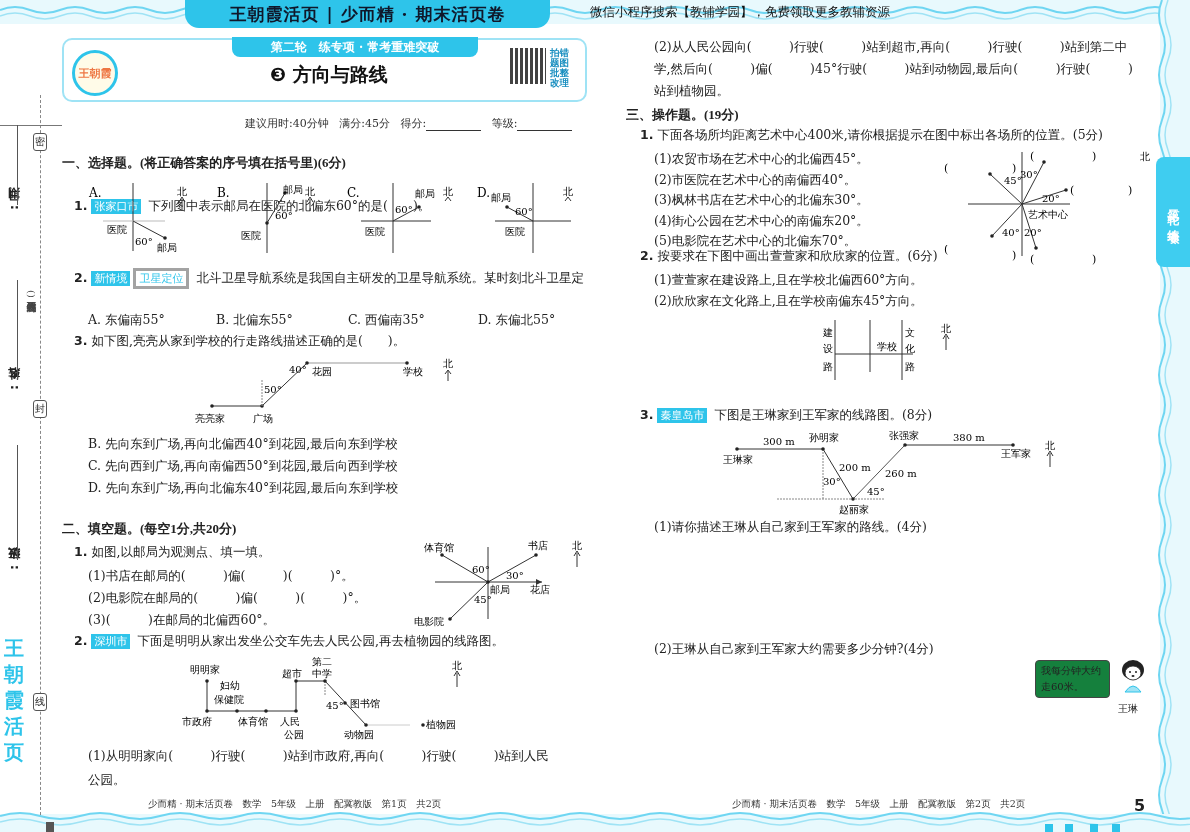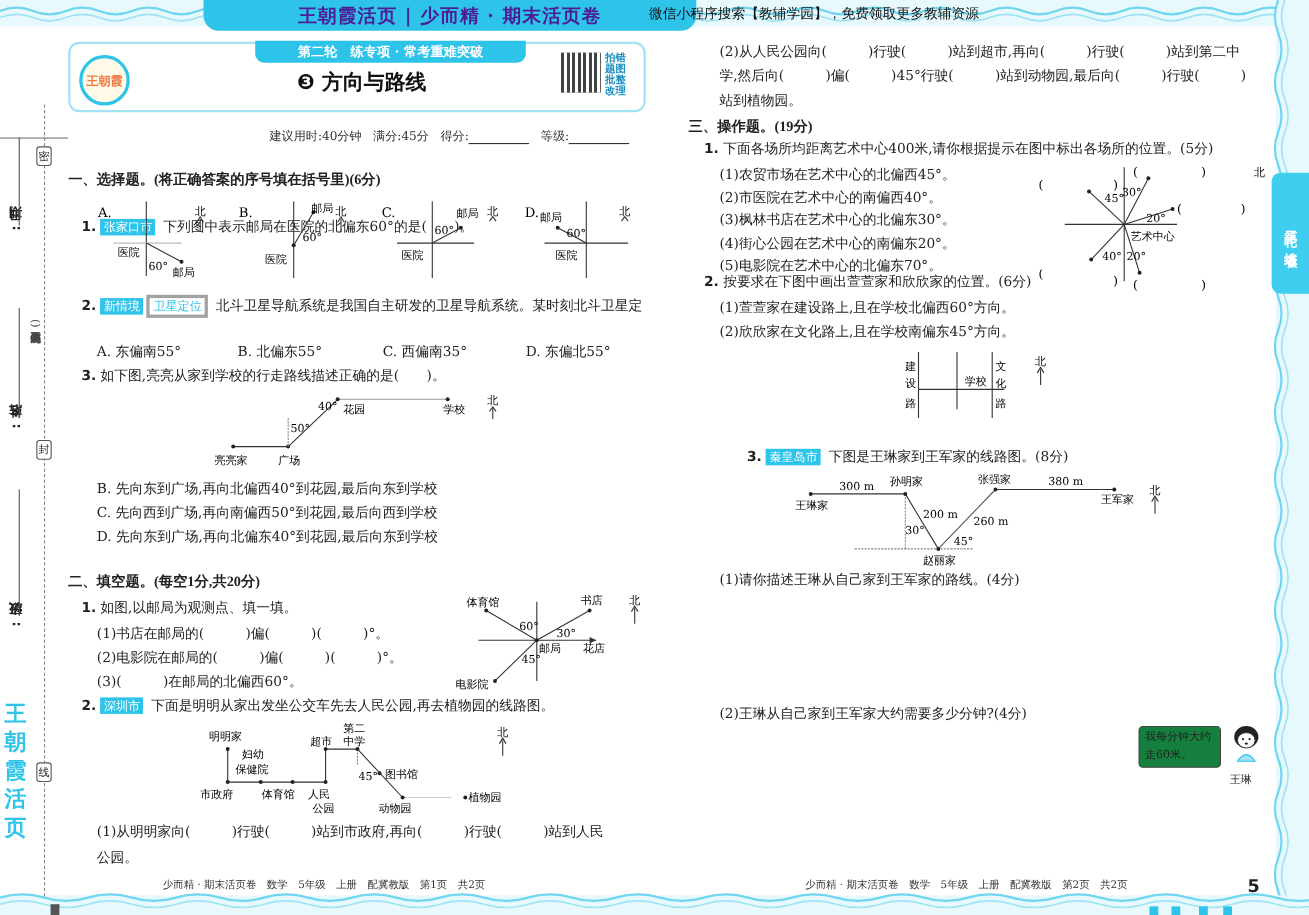--- a/index.html
+++ b/index.html
@@ -7,21 +7,21 @@
   body { position: relative; font-family: "DejaVu Serif", "Liberation Serif", serif; color: #222; font-size: 12.5px; }
   .sans { font-family: "DejaVu Sans", "Liberation Sans", sans-serif; }
   .abs { position: absolute; }
 
   
   .wave-top { position: absolute; left: 0; top: 0; width: 1190px; height: 24px; }
   .wave-bottom { position: absolute; left: 0; top: 808px; width: 1190px; height: 24px; }
   .wave-right { position: absolute; left: 1152px; top: 0; width: 38px; height: 832px; }
 
   
-  .brand-tab { left: 185px; top: 0; width: 448px; height: 28px; background: #2ec4ea; border-radius: 0 0 14px 14px; color: #4c1d95; font-weight: bold; font-size: 17px; display:flex; align-items:center; justify-content:center; letter-spacing: 1px; }
+  .brand-tab { left: 185px; top: 0; width: 365px; height: 28px; background: #2ec4ea; border-radius: 0 0 14px 14px; color: #0f172a; font-weight: bold; font-size: 17px; display:flex; align-items:center; justify-content:center; letter-spacing: 1px; }
   .promo { left: 590px; top: 4px; font-size: 12.5px; color: #111; }
   .title-box { left: 62px; top: 38px; width: 525px; height: 64px; border: 2px solid #9fe3f5; border-radius: 10px; background: #fff; }
   .round-badge { left: 232px; top: 37px; width: 246px; height: 20px; background: #2ec4ea; color: #fff; font-size: 12px; font-weight: bold; display:flex; align-items:center; justify-content:center; border-radius: 0 0 8px 8px; }
   .logo-circle { left: 72px; top: 50px; width: 46px; height: 46px; border: 3px solid #2ec4ea; border-radius: 50%; display:flex; align-items:center; justify-content:center; color:#e74; font-size: 11px; font-weight: bold; background: #fffbe8; }
   .main-title { left: 270px; top: 62px; font-size: 19px; font-weight: bold; color: #111; }
   .qr { left: 510px; top: 48px; width: 36px; height: 36px; background:
       repeating-linear-gradient(90deg,#222 0 3px,#fff 3px 5px),
       #222; opacity: .85; }
   .qr-text { left: 550px; top: 48px; width: 30px; font-size: 9.5px; line-height: 10px; color: #1a8fc0; font-weight: bold; }
 
@@ -379,21 +379,21 @@
   <text x="8" y="52" font-size="10">路</text>
   <text x="62" y="32" font-size="10">学校</text>
   <text x="90" y="18" font-size="10">文</text>
   <text x="90" y="34" font-size="10">化</text>
   <text x="90" y="52" font-size="10">路</text>
   <text x="126" y="14" font-size="10">北</text>
   <line x1="131" y1="18" x2="131" y2="32" stroke="#333"></line>
     <path d="M128 21 L131 16 L134 21" fill="none" stroke="#333"></path>
 </svg>
 
-<div class="abs q" style="left:640px;top:407px;margin-left:39px;">
+<div class="abs q" style="left:640px;top:407px;">
   <span class="qnum">3.</span>
   <span class="tag">秦皇岛市</span>
   <span>下图是王琳家到王军家的线路图。(8分)</span>
 </div>
 
 <svg class="abs" style="left:715px;top:427px;" width="360" height="90">
   <line x1="22" y1="22" x2="108" y2="22" stroke="#333"></line>
   <line x1="108" y1="22" x2="138" y2="72" stroke="#333"></line>
   <line x1="108" y1="22" x2="108" y2="72" stroke="#888" stroke-dasharray="2,1"></line>
   <line x1="62" y1="72" x2="170" y2="72" stroke="#888" stroke-dasharray="2,1"></line>

